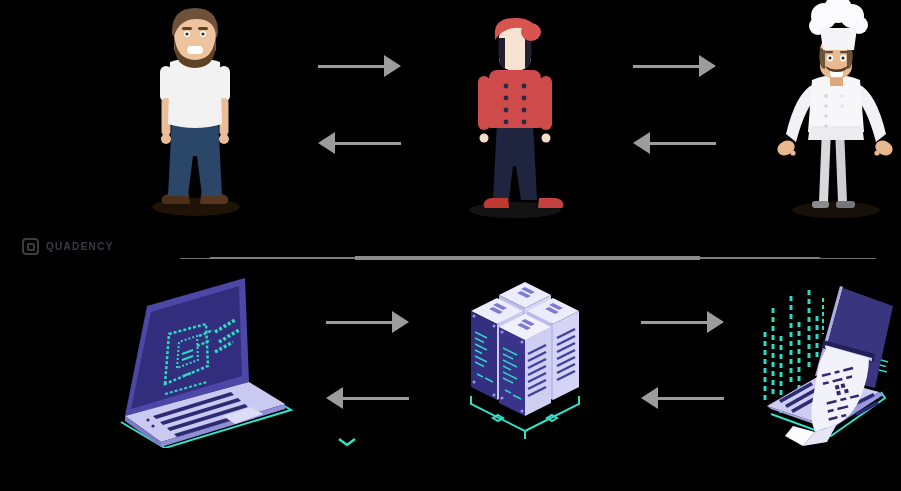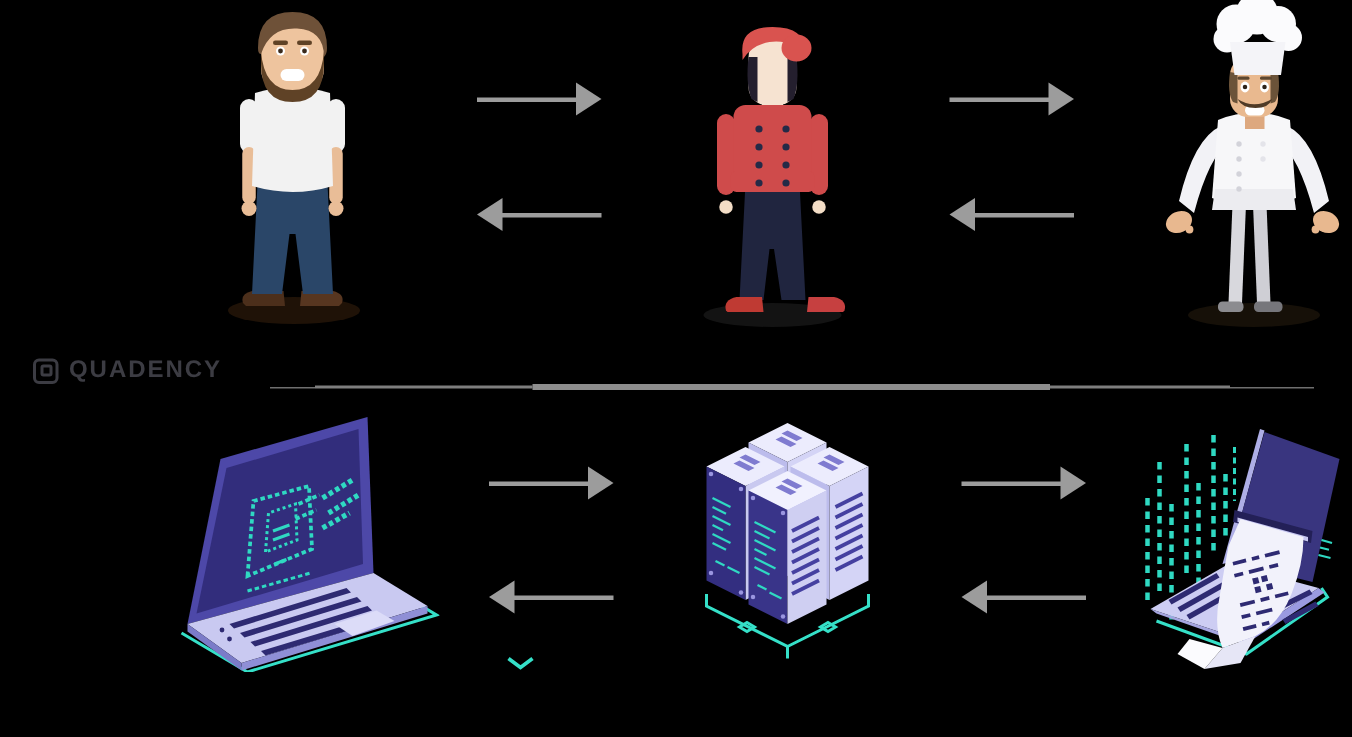--- a/index.html
+++ b/index.html
@@ -16,21 +16,21 @@
       border-top:11px solid transparent;border-bottom:11px solid transparent;}
   .arrow.left .shaft{right:0;width:67px;}
   .arrow.left .head{left:0;top:0;border-right:17px solid #9c9c9c;
       border-top:11px solid transparent;border-bottom:11px solid transparent;}
 
   
   .logo{position:absolute;left:22px;top:238px;display:flex;align-items:center;gap:7px;}
   .logo-icon{width:13px;height:13px;border:2px solid #3c3c43;border-radius:4px;position:relative;}
   .logo-icon::after{content:'';position:absolute;left:2.5px;top:2.5px;width:4px;height:4px;
       border:2px solid #3c3c43;border-radius:2px;}
-  .logo-text{font-size:16px;font-weight:700;letter-spacing:1.3px;color:#3c3c43;}
+  .logo-text{font-size:10px;font-weight:700;letter-spacing:1.3px;color:#3c3c43;}
 
   
   .divider{position:absolute;left:180px;top:254px;width:696px;height:8px;}
   .divider span{position:absolute;display:block;}
   .divider .s1{left:0;top:3.5px;width:30px;height:1px;background:#6f6f6f;}
   .divider .s2{left:30px;top:3px;width:145px;height:2px;background:#7e7e7e;}
   .divider .s3{left:175px;top:2px;width:345px;height:4px;background:#8d8d8d;}
   .divider .s4{left:520px;top:3px;width:120px;height:2px;background:#7e7e7e;}
   .divider .s5{left:640px;top:3.5px;width:56px;height:1px;background:#6f6f6f;}
 </style>

